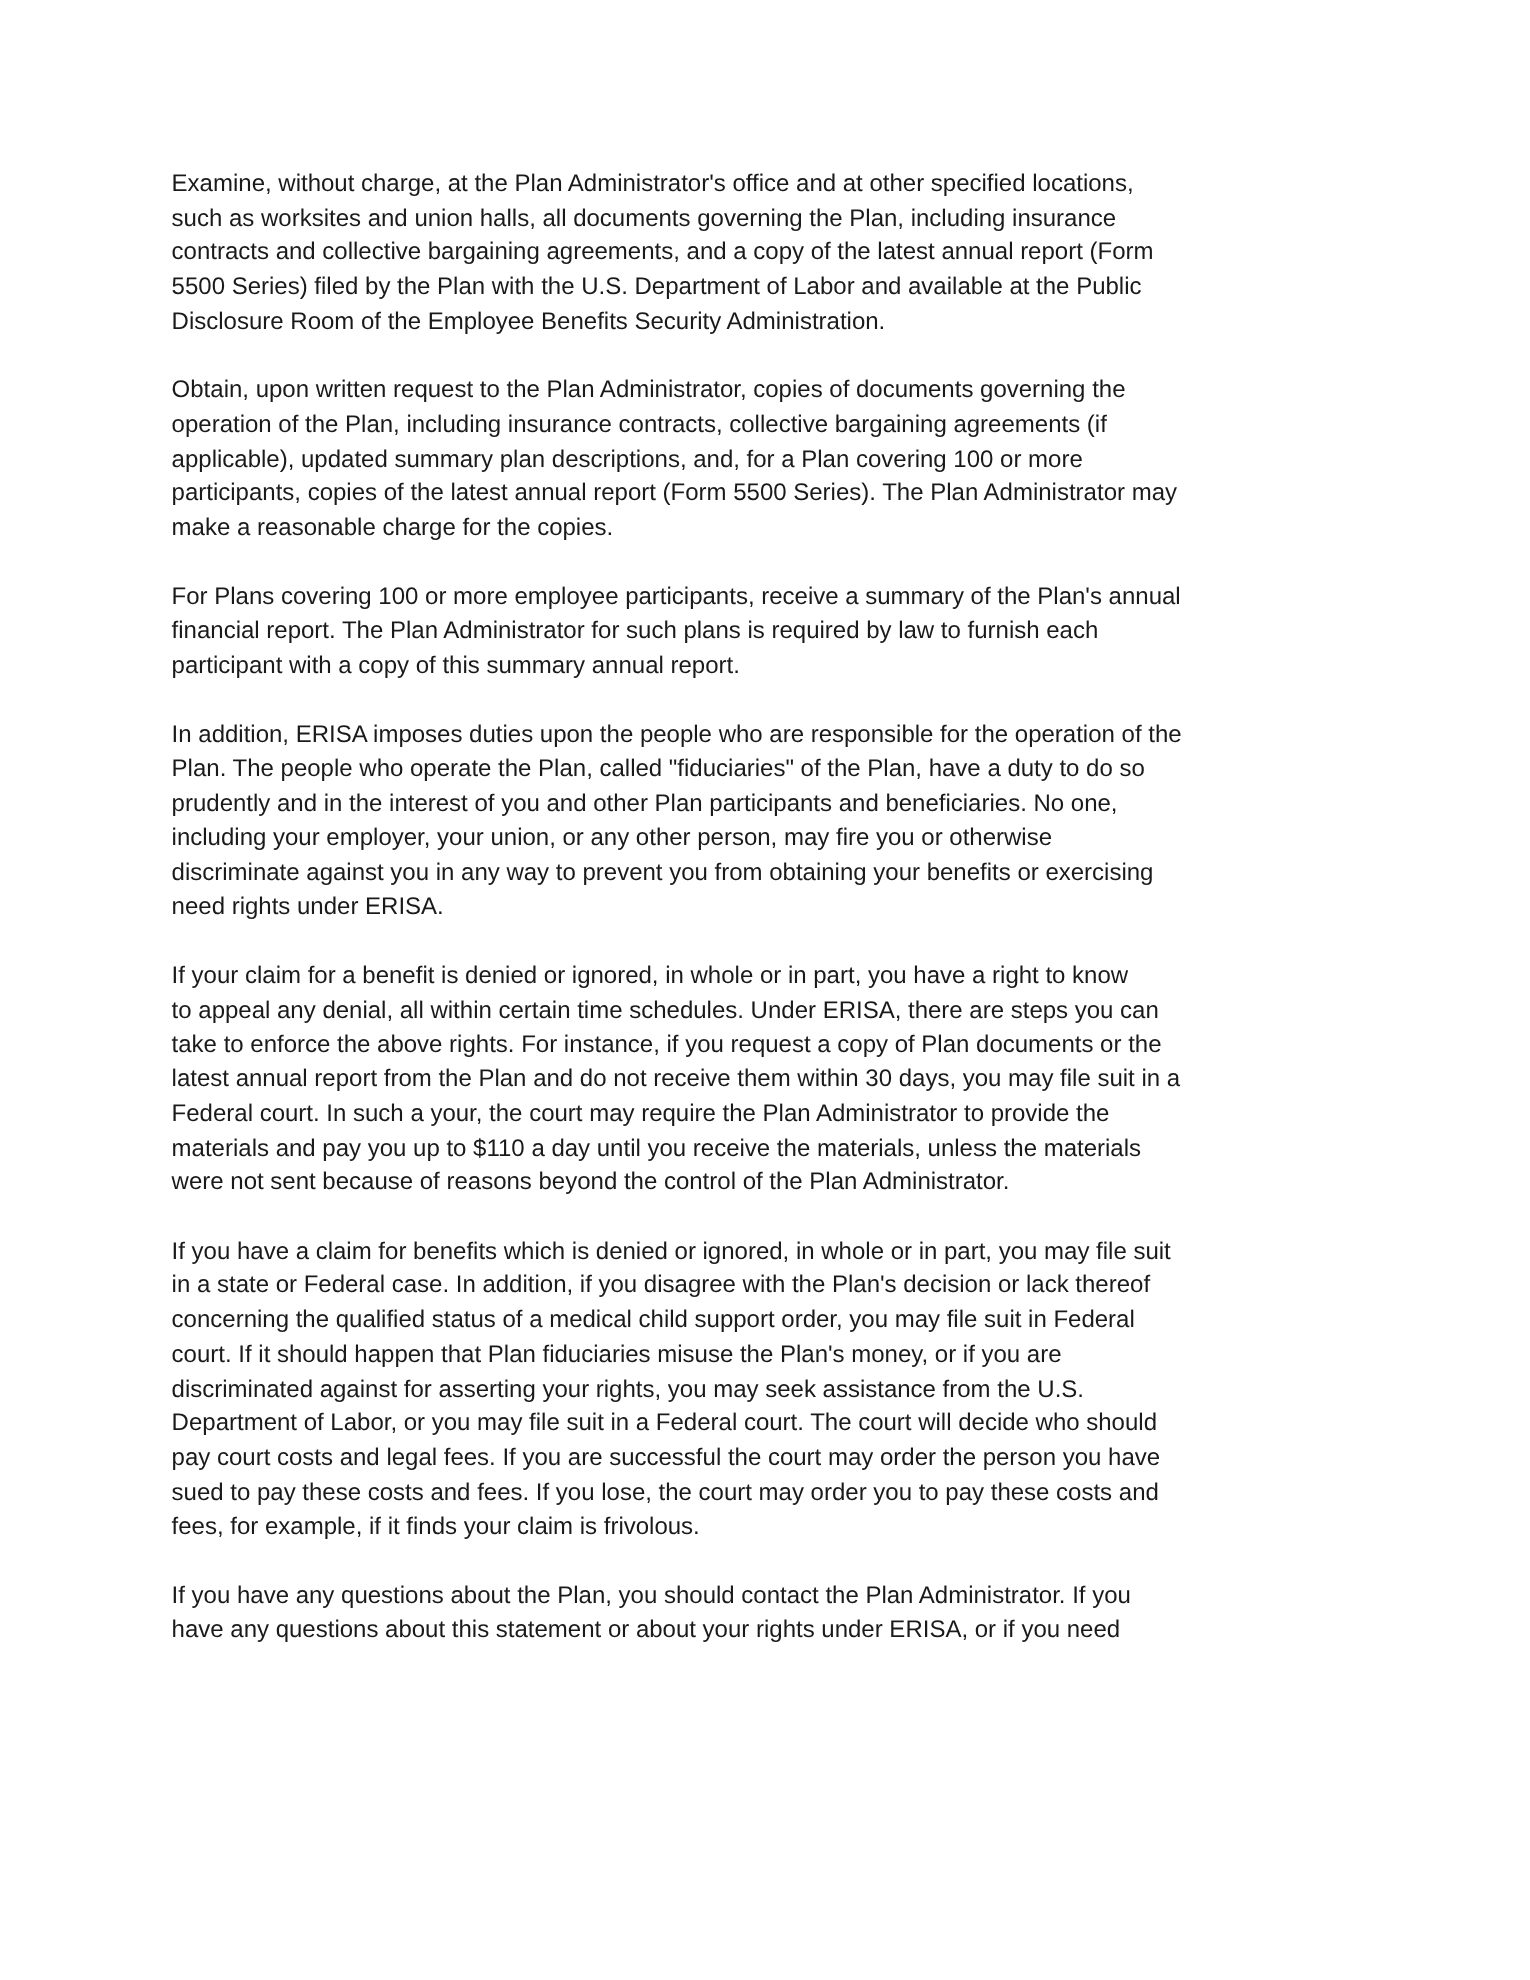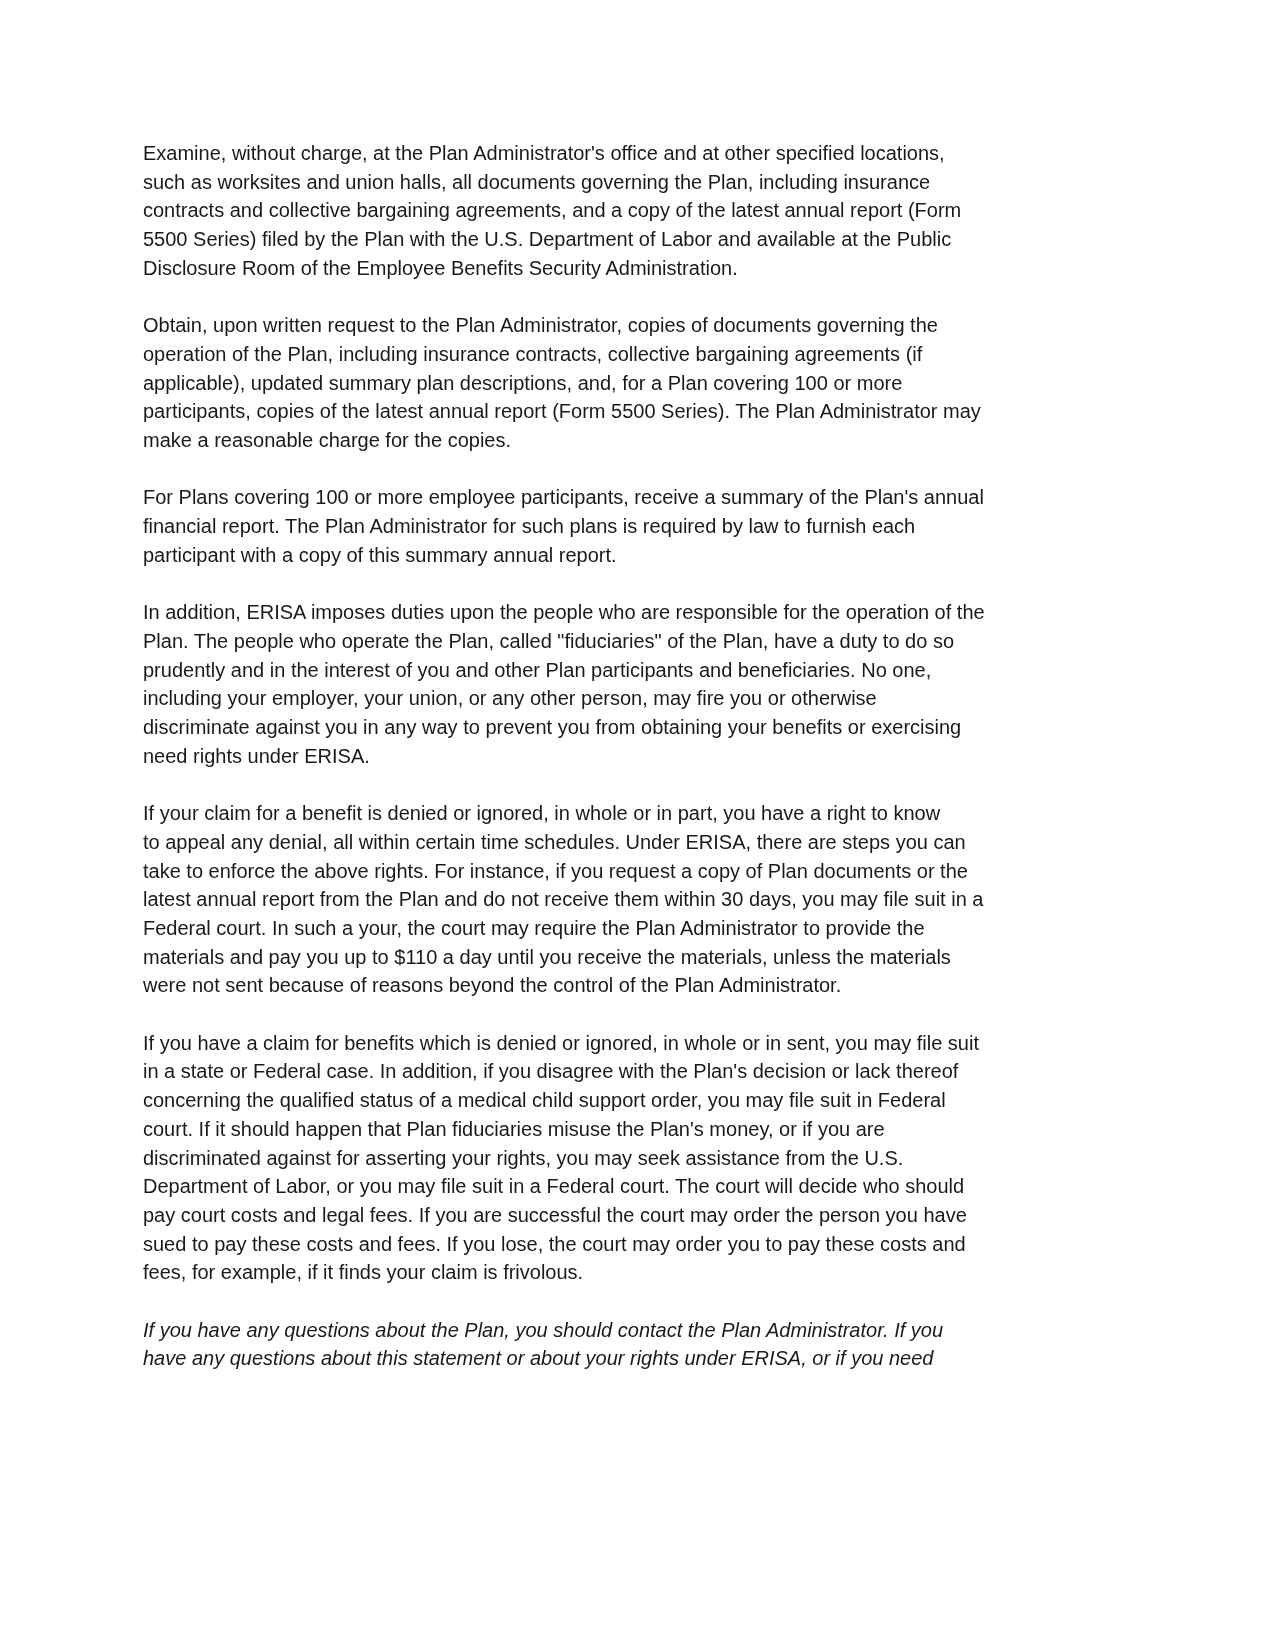--- a/index.html
+++ b/index.html
@@ -23,21 +23,20 @@
     width: 985px;
     font-size: 20px;
     line-height: 28.7px;
   }
   .para {
     margin: 0 0 28.7px 0;
     padding: 0;
   }
   .para:last-child {
     margin-bottom: 0;
-    font-style: italic;
   }
   .line {
     display: block;
     white-space: nowrap;
   }
   .footer {
     position: absolute;
     left: 143px;
     top: 1546px;
     display: flex;
@@ -86,21 +85,21 @@
       <p class="para">
         <span class="line">If your claim for a benefit is denied or ignored, in whole or in part, you have a right to know</span>
         <span class="line">to appeal any denial, all within certain time schedules. Under ERISA, there are steps you can</span>
         <span class="line">take to enforce the above rights. For instance, if you request a copy of Plan documents or the</span>
         <span class="line">latest annual report from the Plan and do not receive them within 30 days, you may file suit in a</span>
         <span class="line">Federal court. In such a your, the court may require the Plan Administrator to provide the</span>
         <span class="line">materials and pay you up to $110 a day until you receive the materials, unless the materials</span>
         <span class="line">were not sent because of reasons beyond the control of the Plan Administrator.</span>
       </p>
       <p class="para">
-        <span class="line">If you have a claim for benefits which is denied or ignored, in whole or in sent, you may file suit</span>
+        <span class="line">If you have a claim for benefits which is denied or ignored, in whole or in part, you may file suit</span>
         <span class="line">in a state or Federal case. In addition, if you disagree with the Plan's decision or lack thereof</span>
         <span class="line">concerning the qualified status of a medical child support order, you may file suit in Federal</span>
         <span class="line">court. If it should happen that Plan fiduciaries misuse the Plan's money, or if you are</span>
         <span class="line">discriminated against for asserting your rights, you may seek assistance from the U.S.</span>
         <span class="line">Department of Labor, or you may file suit in a Federal court. The court will decide who should</span>
         <span class="line">pay court costs and legal fees. If you are successful the court may order the person you have</span>
         <span class="line">sued to pay these costs and fees. If you lose, the court may order you to pay these costs and</span>
         <span class="line">fees, for example, if it finds your claim is frivolous.</span>
       </p>
       <p class="para">

